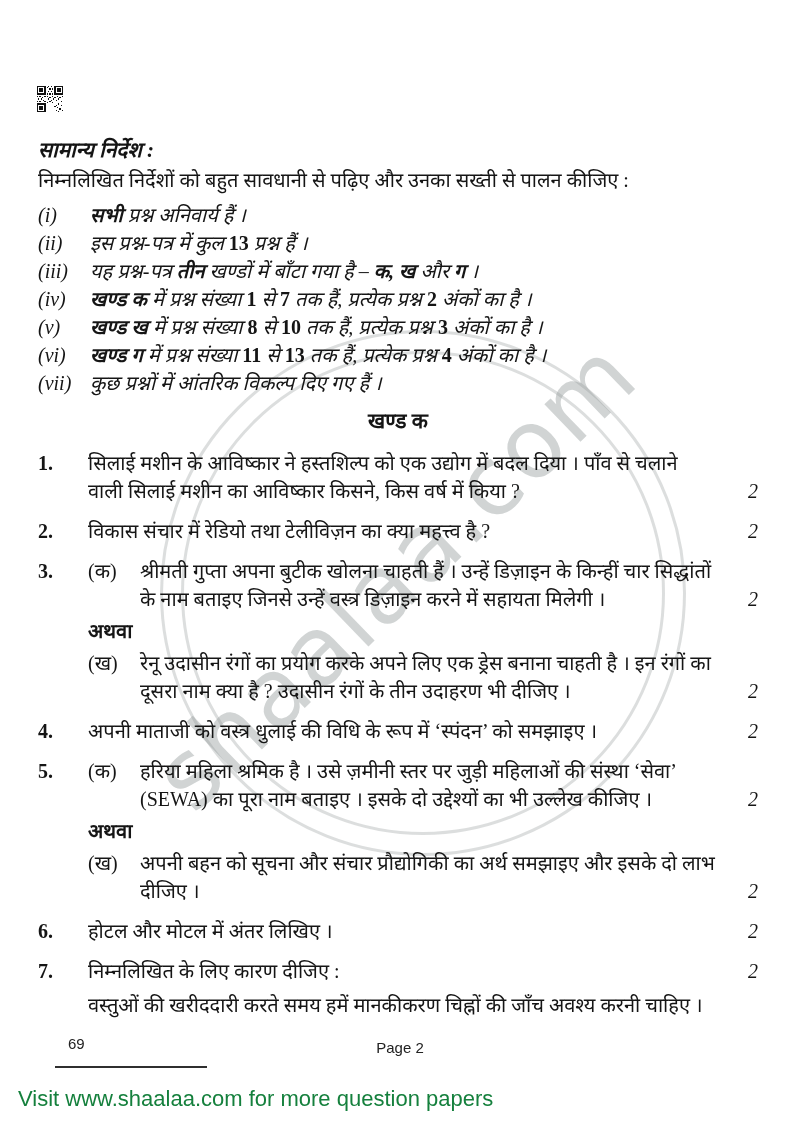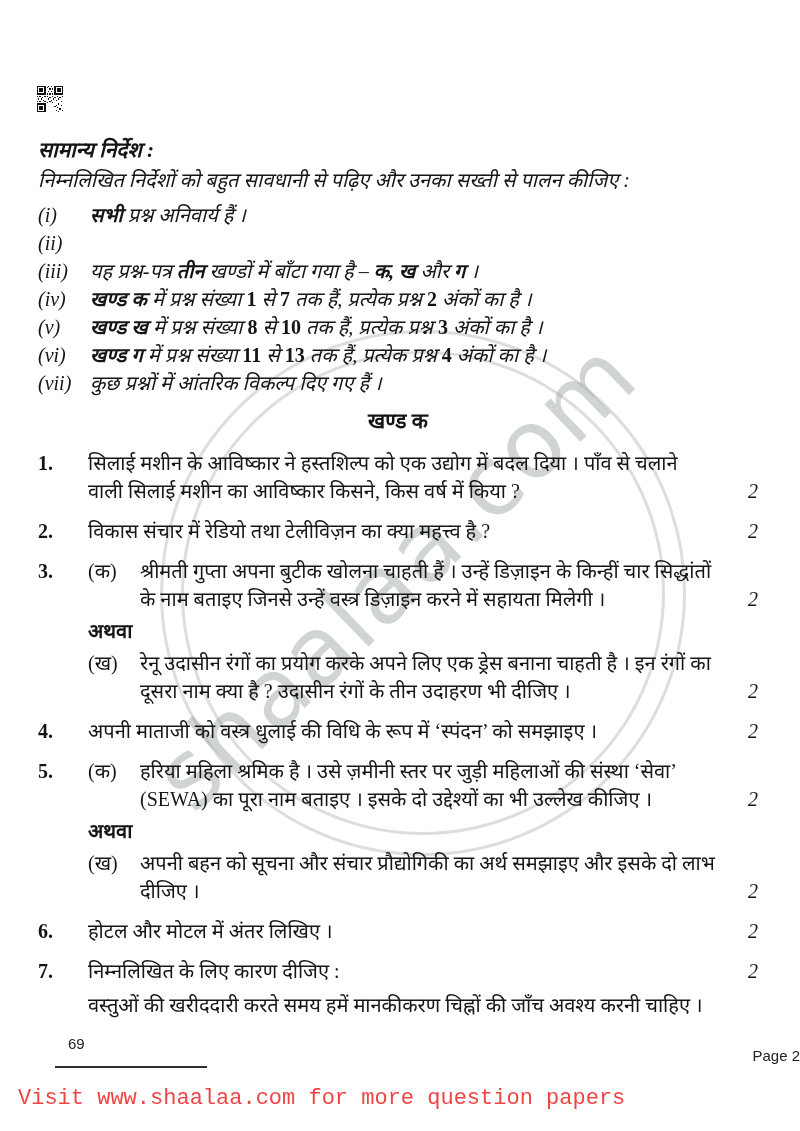--- a/index.html
+++ b/index.html
@@ -14,21 +14,21 @@
            transform:translate(-50%,-50%) rotate(-44deg);
            font-family:"DejaVu Sans",sans-serif;font-weight:400;
            font-size:95px;letter-spacing:2px;color:rgba(145,153,153,0.42);white-space:nowrap;}
 
   
   .qr{position:absolute;left:37px;top:86px;width:26px;height:26px;}
 
   
   .content{position:absolute;left:38px;right:42px;top:128px;margin-top:7px;}
   .gi-title{font-size:21px;line-height:30px;font-weight:bold;font-style:italic;}
-  .gi-intro{font-size:20px;line-height:30px;font-style:italic;margin-bottom:6px;}
+  .gi-intro{font-size:20px;line-height:30px;margin-bottom:6px;}
   .inst-row{display:flex;font-size:20px;line-height:28px;font-style:italic;}
   .inst-num{width:52px;flex-shrink:0;}
   .inst-text b{font-weight:bold;}
   .up{font-style:normal;}
 
   .section-title{text-align:center;font-weight:bold;font-size:21px;line-height:28px;
                  margin:10px 0 14px 0;}
 
   .q{display:flex;font-size:20px;line-height:28px;margin-bottom:12px;}
   .q-num{width:50px;flex-shrink:0;font-weight:bold;}
@@ -40,23 +40,23 @@
   .q-part-label{width:52px;flex-shrink:0;}
   .q-part-body{flex:1;min-width:0;}
   .q-or{font-weight:bold;margin:4px 0;}
   .q-para{margin-top:6px;align-items:center;}
 
   
   .footer{position:absolute;left:0;right:0;top:1035px;height:42px;
           font-family:"Liberation Sans","DejaVu Sans",sans-serif;font-size:15px;color:#222;}
   .serial{position:absolute;left:68px;top:0;}
   .serial-line{position:absolute;left:55px;top:31px;width:152px;border-top:2px solid #2f2f2f;}
-  .page-label{position:absolute;left:0;right:0;top:12px;text-align:right;}
+  .page-label{position:absolute;left:0;right:0;top:4px;text-align:center;}
   .visit{position:absolute;left:18px;top:1086px;
-         font-family:Liberation Mono, monospace;font-size:22px;color:#ef4444;}
+         font-family:Liberation Sans, sans-serif;font-size:22px;color:#15803d;}
 </style>
 </head>
 <body>
 
 <div class="page">
 
   <div class="wm-circle wm-outer"></div>
   <div class="wm-circle wm-inner"></div>
   <div class="wm-text">shaalaa.com</div>
 
@@ -131,20 +131,21 @@
     <div class="gi-title">सामान्य निर्देश :</div>
     <div class="gi-intro">निम्नलिखित निर्देशों को बहुत सावधानी से पढ़िए और उनका सख्ती से पालन कीजिए :</div>
 
     <div>
       <div class="inst-row">
         <span class="inst-num">(i)</span>
         <span class="inst-text"><b>सभी</b><span> प्रश्न अनिवार्य हैं ।</span></span>
       </div>
       <div class="inst-row">
         <span class="inst-num">(ii)</span>
+        <span class="inst-text"><span>इस प्रश्न-पत्र में कुल </span><b class="up">13</b><span> प्रश्न हैं ।</span></span>
       </div>
       <div class="inst-row">
         <span class="inst-num">(iii)</span>
         <span class="inst-text"><span>यह प्रश्न-पत्र </span><b>तीन</b><span> खण्डों में बाँटा गया है – </span><b>क, ख</b><span> और </span><b>ग</b><span> ।</span></span>
       </div>
       <div class="inst-row">
         <span class="inst-num">(iv)</span>
         <span class="inst-text"><b>खण्ड क</b><span> में प्रश्न संख्या </span><b class="up">1</b><span> से </span><b class="up">7</b><span> तक हैं, प्रत्येक प्रश्न </span><b class="up">2</b><span> अंकों का है ।</span></span>
       </div>
       <div class="inst-row">

